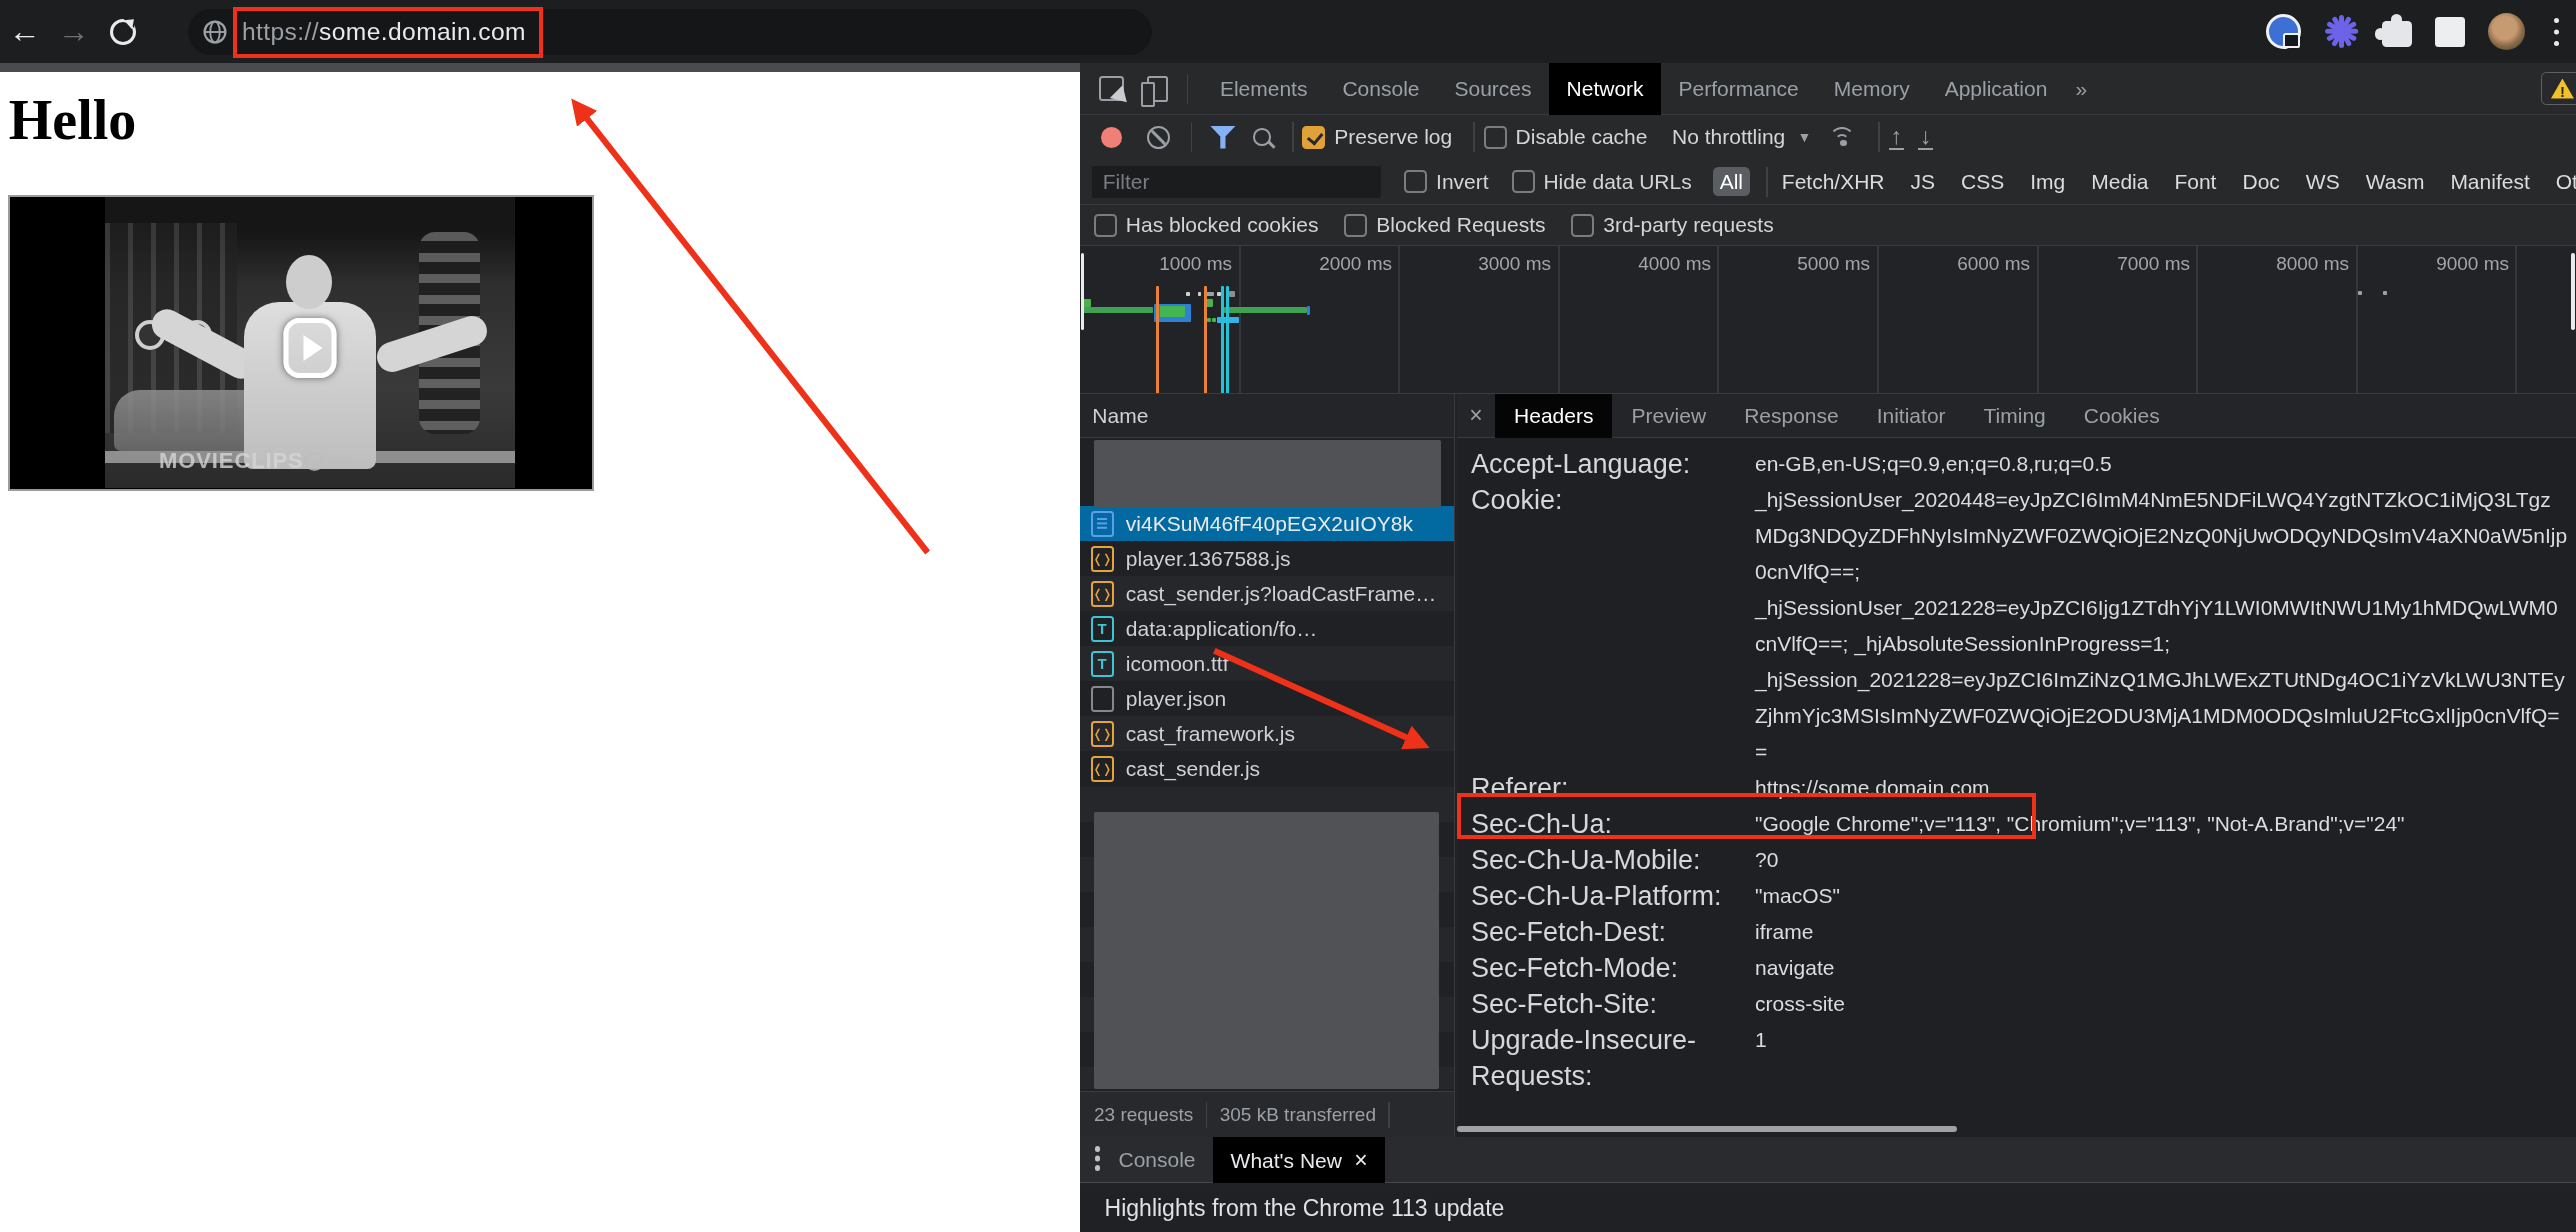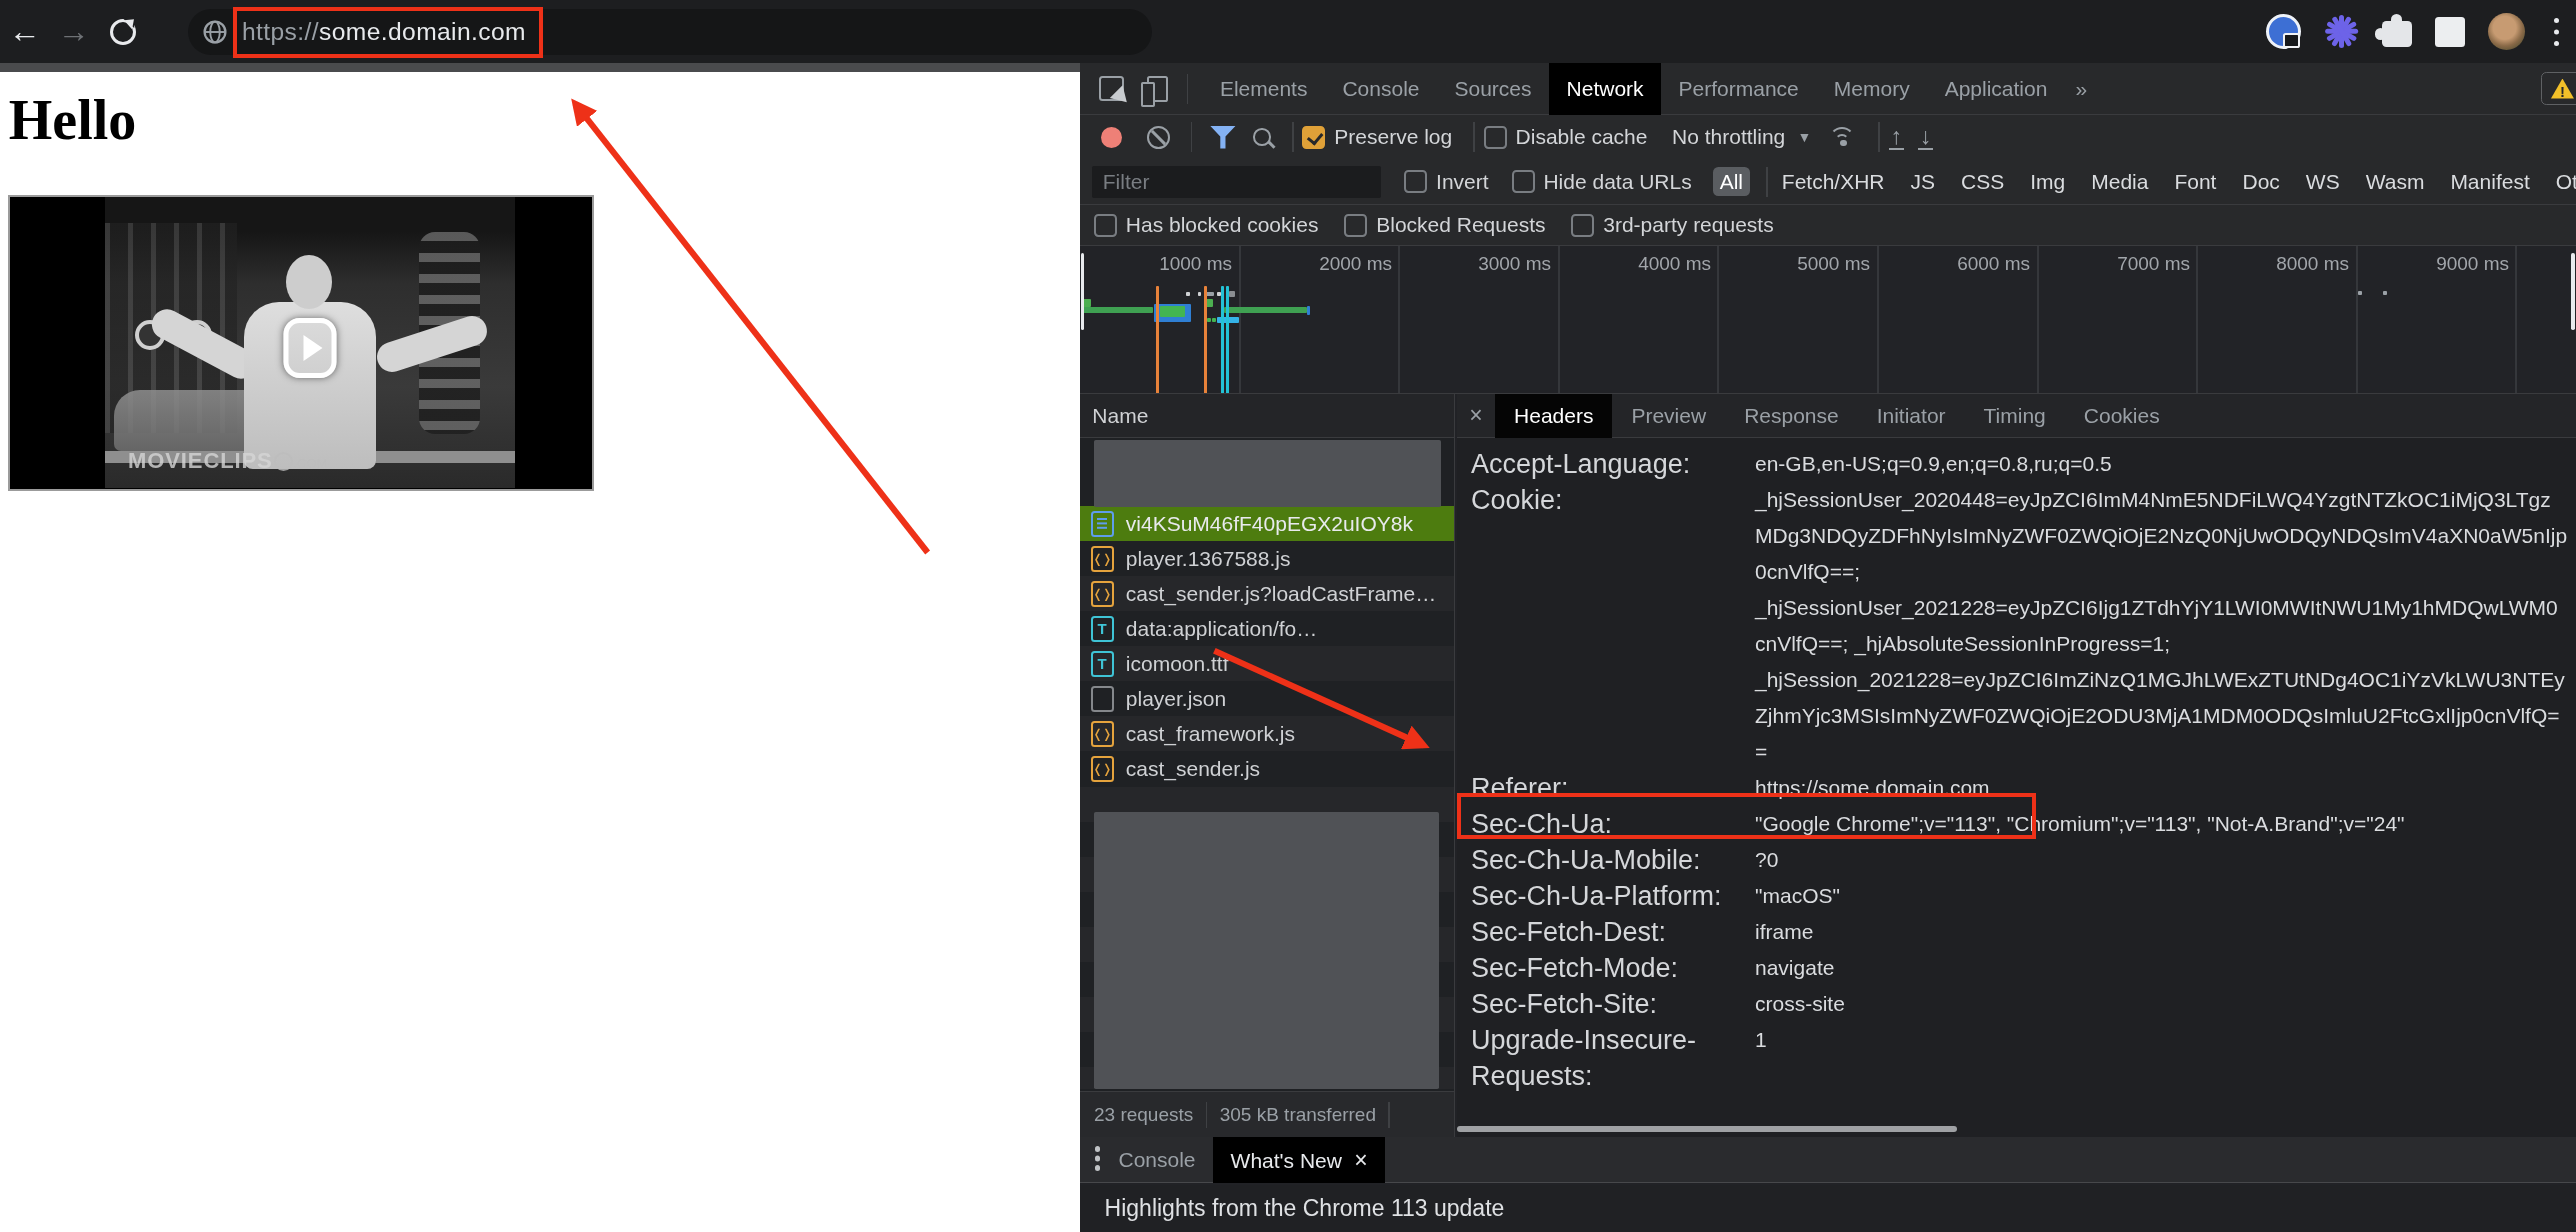--- a/index.html
+++ b/index.html
@@ -71,21 +71,21 @@
   .arm { position:absolute; top:132px; width:114px; height:30px; border-radius:15px; background:#d5d5d5; }
   .arm.l { left:42px; transform:rotate(28deg); }
   .arm.r { right:26px; transform:rotate(-18deg); }
   .playbtn { position:absolute; left:50%; top:52%; transform:translate(-50%,-50%);
              width:53px; height:60px; border:5.3px solid #fff; border-radius:16px; z-index:3;
              box-shadow:0 0 7px rgba(0,0,0,.5); }
   .playbtn:after { content:""; position:absolute; left:15px; top:11.4px; width:0; height:0;
                    border-top:13px solid transparent; border-bottom:13px solid transparent;
                    border-left:19px solid #fff; }
   .wmark { position:absolute; left:23px; bottom:14px; display:flex; align-items:baseline; z-index:3; opacity:.8; }
-  .wmark b { font-size:22px; color:#d6d6d6; letter-spacing:0.9px; }
+  .wmark b { font-size:22px; color:#d6d6d6; letter-spacing:0.9px;margin-left:31px; }
   .wmark .wc { width:19px; height:19px; border:2.6px solid #bdbdbd; border-radius:50%; margin-left:1.8px;
                align-self:center; }
   .wmark s { text-decoration:none; font-size:13px; color:#bdbdbd; }
 
   
   .devtools { position:absolute; left:1080px; top:63px; width:1738px; height:1170px;
               background:#212226; color:#cfd1d4; }
   .dt-tabbar { position:absolute; left:0; top:0; width:100%; height:52px; background:#28292b;
                display:flex; align-items:center; border-bottom:1.8px solid #3a3b3e; }
   .inspect-icon { width:24.6px; height:24.6px; border:2.6px solid #9aa0a6; border-radius:3.5px;
@@ -168,21 +168,21 @@
              border-right:1.8px solid #3a3b3e; overflow:hidden; }
   .nhead { position:absolute; left:0; top:0; width:100%; height:44px; background:#242528;
            border-bottom:1.8px solid #3a3b3e; display:flex; align-items:center; padding-left:12.3px;
            font-size:21px; color:#cfd1d4; }
   .grayblock { position:absolute; background:#505256; border-radius:1.8px; z-index:2; }
   .reqrows { position:absolute; left:0; top:112px; width:100%; }
   .reqrow { height:35px; display:flex; align-items:center; padding-left:10.5px; gap:12.3px;
             font-size:21px; color:#cfd1d4; white-space:nowrap; overflow:hidden; }
   .reqrow:nth-child(odd) { background:#26272a; }
   .reqrow:nth-child(even) { background:#1f2124; }
-  .reqrow.selected { background:#4d7c0f; color:#e8eaed; }
+  .reqrow.selected { background:#0369a1; color:#e8eaed; }
   .ricon { width:23px; height:26px; border-radius:3.5px; flex:0 0 auto; display:flex;
            align-items:center; justify-content:center; font-weight:700; }
   .ricon.doc { border:2.6px solid #5e9ded; }
   .ricon.doc i { display:block; width:10.5px; height:1.8px; background:#5e9ded;
                  box-shadow:0 4.4px 0 #5e9ded, 0 8.8px 0 #5e9ded; margin-top:-8.8px; }
   .ricon.script { border:2.6px solid #e5a33d; color:#e5a33d; font-size:12.3px; letter-spacing:-0.9px; }
   .ricon.font { border:2.6px solid #3fc4d6; color:#3fc4d6; font-size:15px; }
   .ricon.other { border:2.6px solid #85888c; }
   .stripes { position:absolute; left:0; top:393px; width:100%; height:302px;
              background:repeating-linear-gradient(180deg,#26272a 0 35px,#1f2124 35px 70px); }

